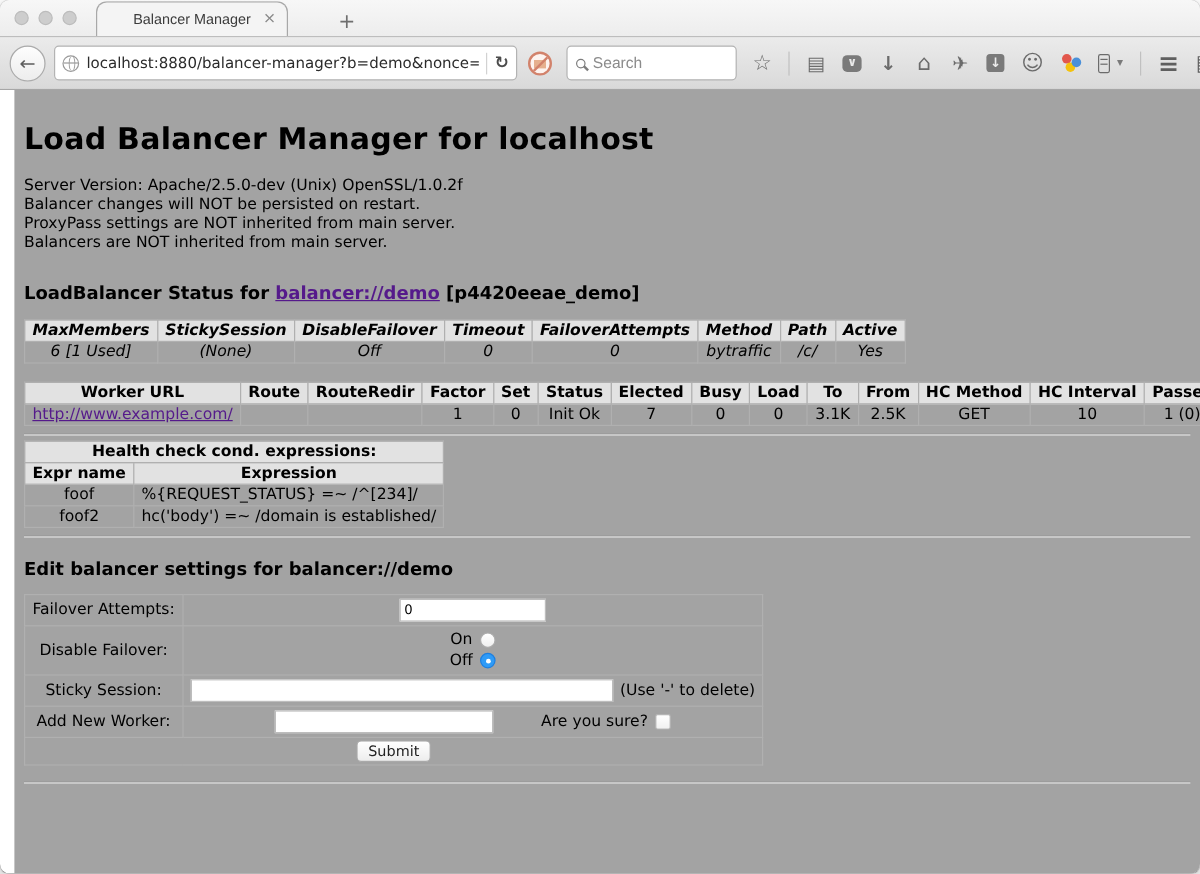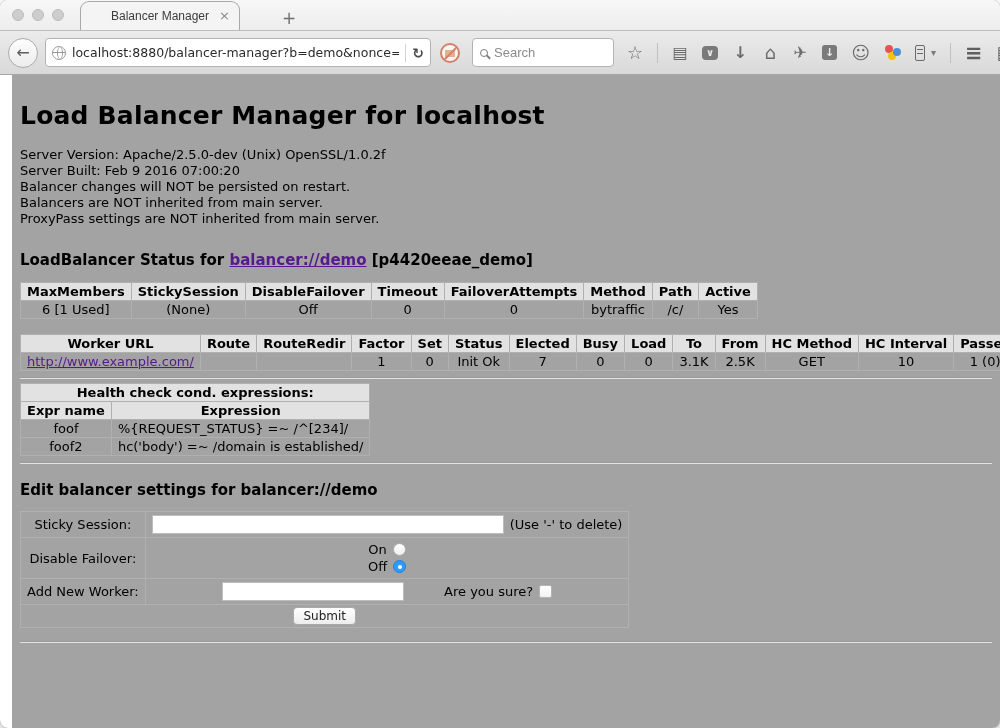--- a/index.html
+++ b/index.html
@@ -73,21 +73,21 @@
   .sectionhead a { color:#551a8b; }
   .edithead { margin-top:17px; font-size:15px; font-weight:bold; }
 
   table { border-collapse:collapse; font-size:13px; }
   th, td { border:1px solid #b0b0b0; padding:1px 6px; text-align:center; white-space:nowrap; }
   th { background:#e2e2e2; font-weight:bold; }
   table { border:1px solid #949494; }
   td.left, th.left { text-align:left; }
   td a { color:#551a8b; }
 
-  .t-balancer { margin-top:13px; }
+  .t-balancer { margin-top:13px;font-style:italic; }
   .t-worker   { margin-top:15px; }
   .t-health   { margin-top:4px; }
 
   hr { border:none; height:2px; background:#9b9b9b; border-bottom:1px solid #e3e3e3; margin-top:9px; }
   hr.mid { margin-top:6px; }
 
   
   .t-form { margin-top:12px; width:597px; }
   .t-form td { padding:3px 6px; }
   .t-form .lbl { width:120px; }
@@ -194,24 +194,23 @@
       <span class="burger">≡</span>
       <span class="gridicon">▦</span>
     </div>
   </div>
 
   <div class="content">
     <h1 class="pagetitle">Load Balancer Manager for localhost</h1>
 
     <div class="serverinfo">
       <div>Server Version: Apache/2.5.0-dev (Unix) OpenSSL/1.0.2f</div>
-      <div>Server Built: Feb 9 2016 07:00:20</div>
       <div>Balancer changes will NOT be persisted on restart.</div>
+      <div>ProxyPass settings are NOT inherited from main server.</div>
       <div>Balancers are NOT inherited from main server.</div>
-      <div>ProxyPass settings are NOT inherited from main server.</div>
     </div>
 
     <div class="sectionhead"><span>LoadBalancer Status for </span><a href="#">balancer://demo</a><span> [p4420eeae_demo]</span></div>
 
     <table class="t-balancer">
       <tbody>
           <tr>
             <th>MaxMembers</th>
             <th>StickySession</th>
             <th>DisableFailover</th>
@@ -293,42 +292,48 @@
     </tbody>
       </table>
 
     <hr class="mid">
 
     <div class="edithead">Edit balancer settings for balancer://demo</div>
 
     <table class="t-form">
       <tbody>
       <tr>
-        <td class="lbl">Sticky Session:</td>
-        <td>
-          <div class="sticky-cell">
-            <input class="txt wide" value="" style="">
-            <span class="sticky-note">(Use '-' to delete)</span>
-          </div>
+        <td class="lbl">Failover Attempts:</td>
+        <td class="ctl">
+          <input class="txt w100" value="0" style="">
         </td>
       </tr>
       <tr>
         <td class="lbl">Disable Failover:</td>
         <td class="ctl">
           <div class="radio-line">
             <span>On</span>
             <span class="radio"></span>
           </div>
           <div class="radio-line">
             <span>Off</span>
             <span class="radio checked"></span>
           </div>
         </td>
       </tr>
       <tr>
+        <td class="lbl">Sticky Session:</td>
+        <td>
+          <div class="sticky-cell">
+            <input class="txt wide" value="" style="">
+            <span class="sticky-note">(Use '-' to delete)</span>
+          </div>
+        </td>
+      </tr>
+      <tr>
         <td class="lbl">Add New Worker:</td>
         <td>
           <div class="worker-cell">
             <input class="txt worker" value="" style="">
             <span class="confirm">
               <span>Are you sure?</span>
               <span class="checkbox"></span>
             </span>
           </div>
         </td>

